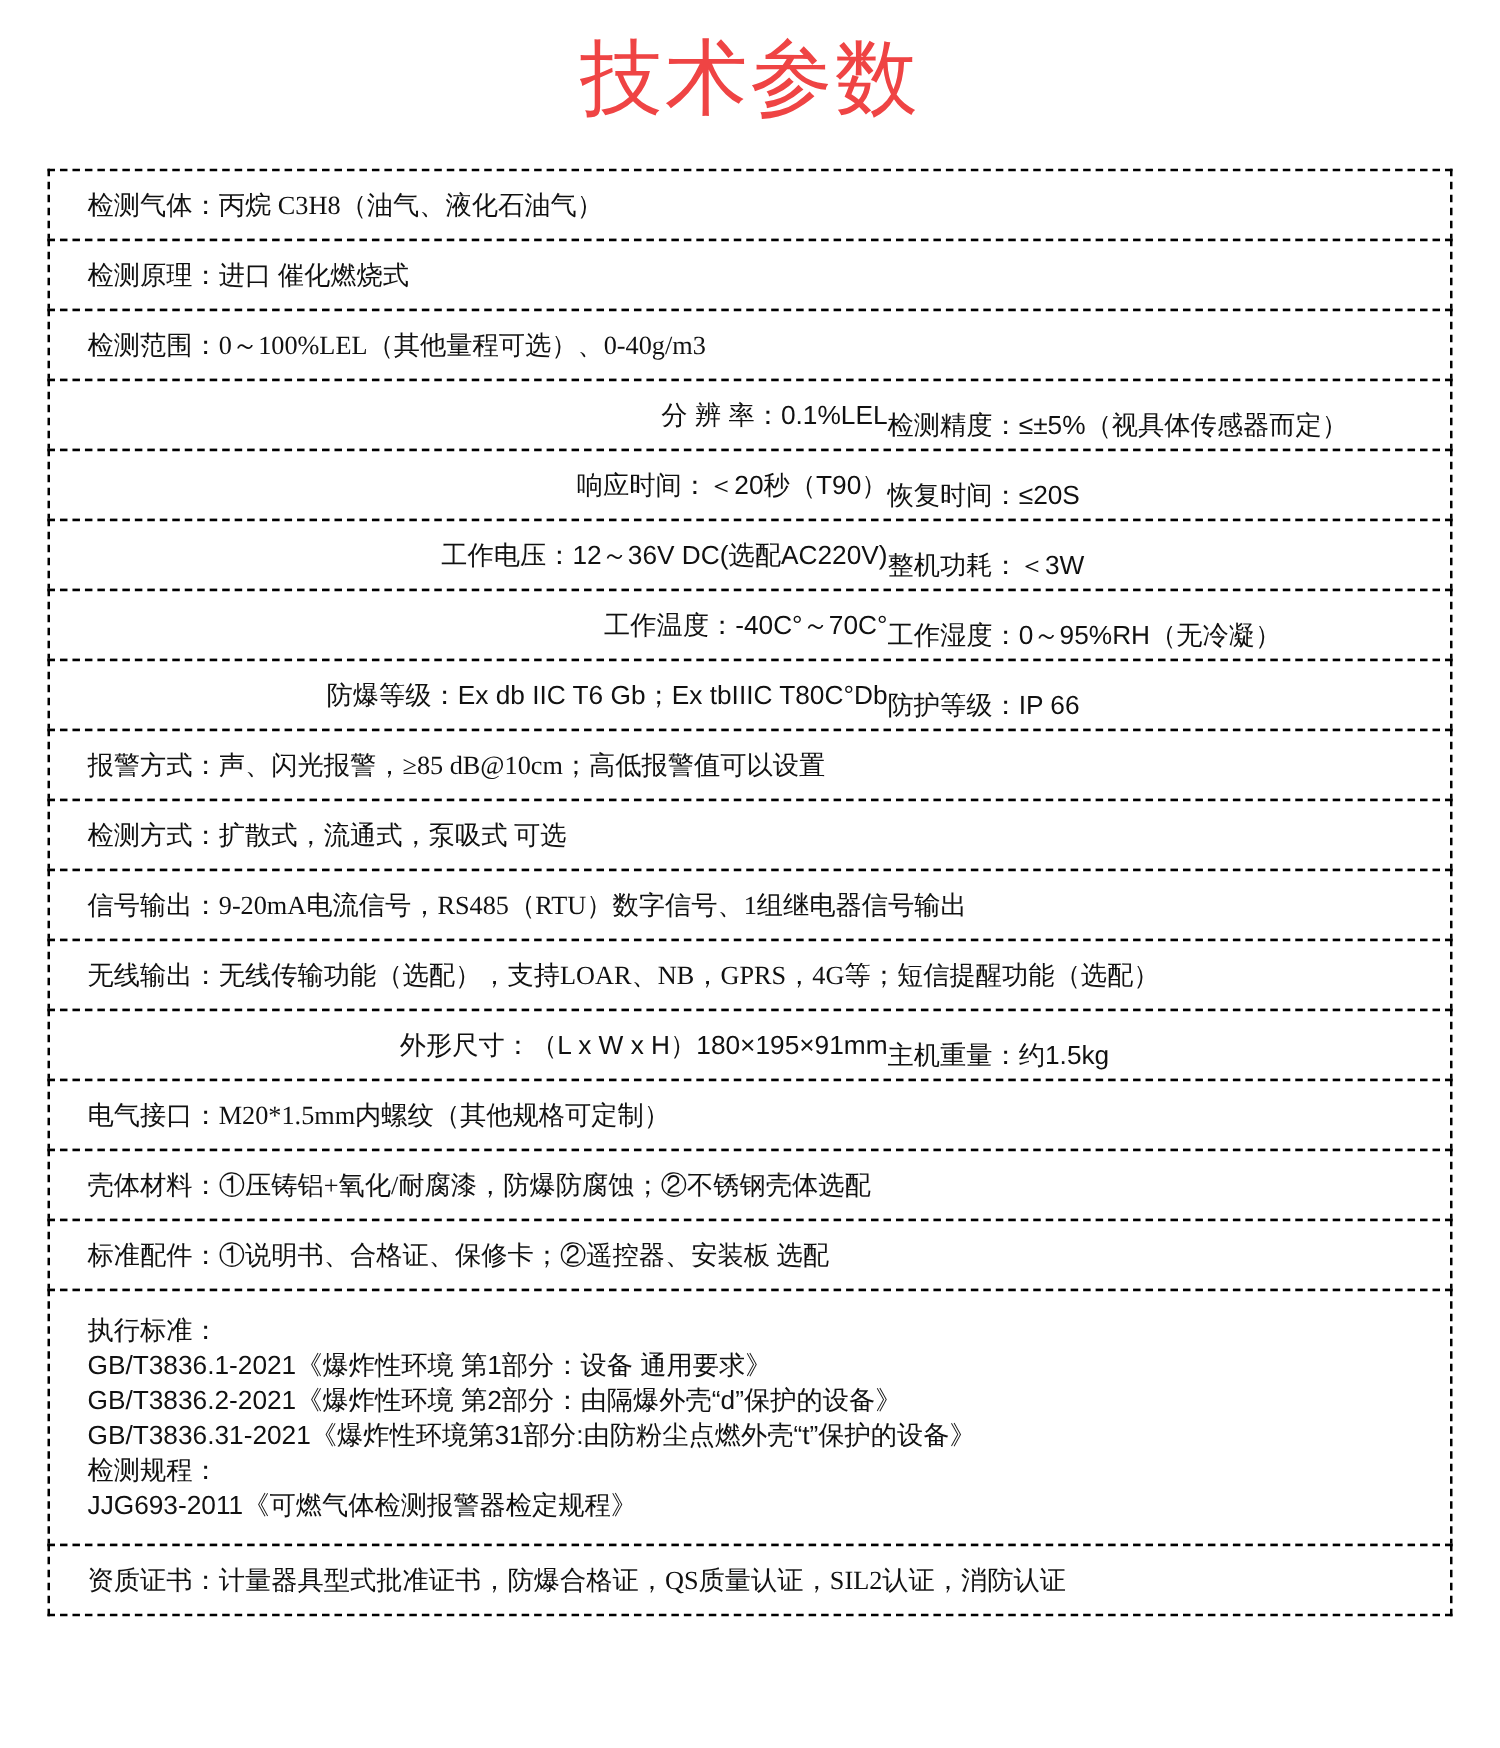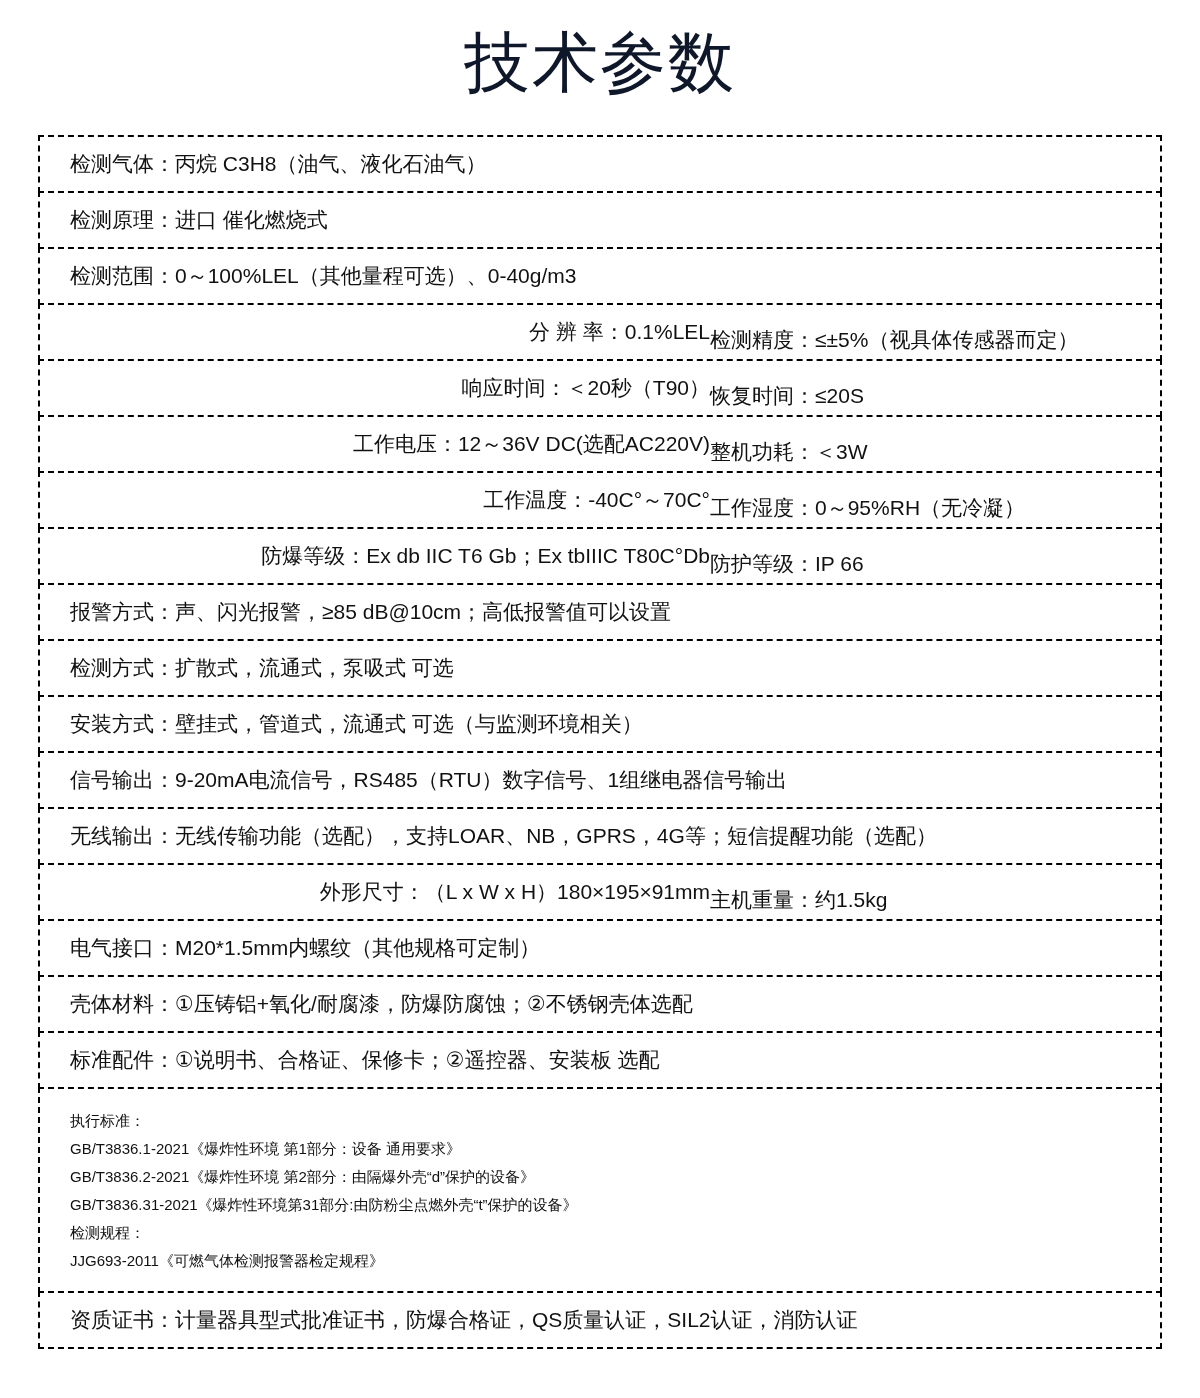--- a/index.html
+++ b/index.html
@@ -16,46 +16,46 @@
     overflow: hidden;
   }
   .page-title {
     margin: 16px 0 0 0;
     height: 92px;
     line-height: 92px;
     text-align: center;
     font-size: 66px;
     font-weight: 500;
     letter-spacing: 2px;
-    color: #0f172a;
+    color: #ef4444;
   }
   .spec-table {
     width: 1124px;
     margin: 27px auto 0 auto;
   }
   .spec-row {
     display: flex;
     align-items: center;
     height: 58px;
     border: 2px dashed #000000;
     margin-top: -2px;
     padding: 0 12px 0 30px;
     font-size: 21px;
     background: #ffffff;
   }
   .spec-row:first-child { margin-top: 0; }
-  .cell-full  { flex: 1 1 auto; white-space: nowrap; }
+  .cell-full  { flex: 1 1 auto; white-space: nowrap; font-family: Liberation Serif, serif; }
   .cell-left  { flex: 0 0 640px; white-space: nowrap; text-align: right; }
   .cell-right { flex: 1 1 auto; white-space: nowrap; margin-top: 16px; }
   .standards-block {
     border: 2px dashed #000000;
     margin-top: -2px;
     height: 206px;
     padding: 18px 12px 0 30px;
-    font-size: 15px;
+    font-size: 21px;
     line-height: 28px;
     background: #ffffff;
   }
   .standards-line { white-space: nowrap; }
 </style>
 </head>
 <body>
 
 <h1 class="page-title">技术参数</h1>
 
@@ -99,23 +99,20 @@
   </div>
 
   <div class="spec-row">
     <span class="cell-full">报警方式：声、闪光报警，≥85 dB@10cm；高低报警值可以设置</span>
   </div>
 
   <div class="spec-row">
     <span class="cell-full">检测方式：扩散式，流通式，泵吸式 可选</span>
   </div>
 
-  <div class="spec-row">
-    <span class="cell-full">安装方式：壁挂式，管道式，流通式 可选（与监测环境相关）</span>
-  </div>
 
   <div class="spec-row">
     <span class="cell-full">信号输出：9-20mA电流信号，RS485（RTU）数字信号、1组继电器信号输出</span>
   </div>
 
   <div class="spec-row">
     <span class="cell-full">无线输出：无线传输功能（选配），支持LOAR、NB，GPRS，4G等；短信提醒功能（选配）</span>
   </div>
 
   <div class="spec-row">

